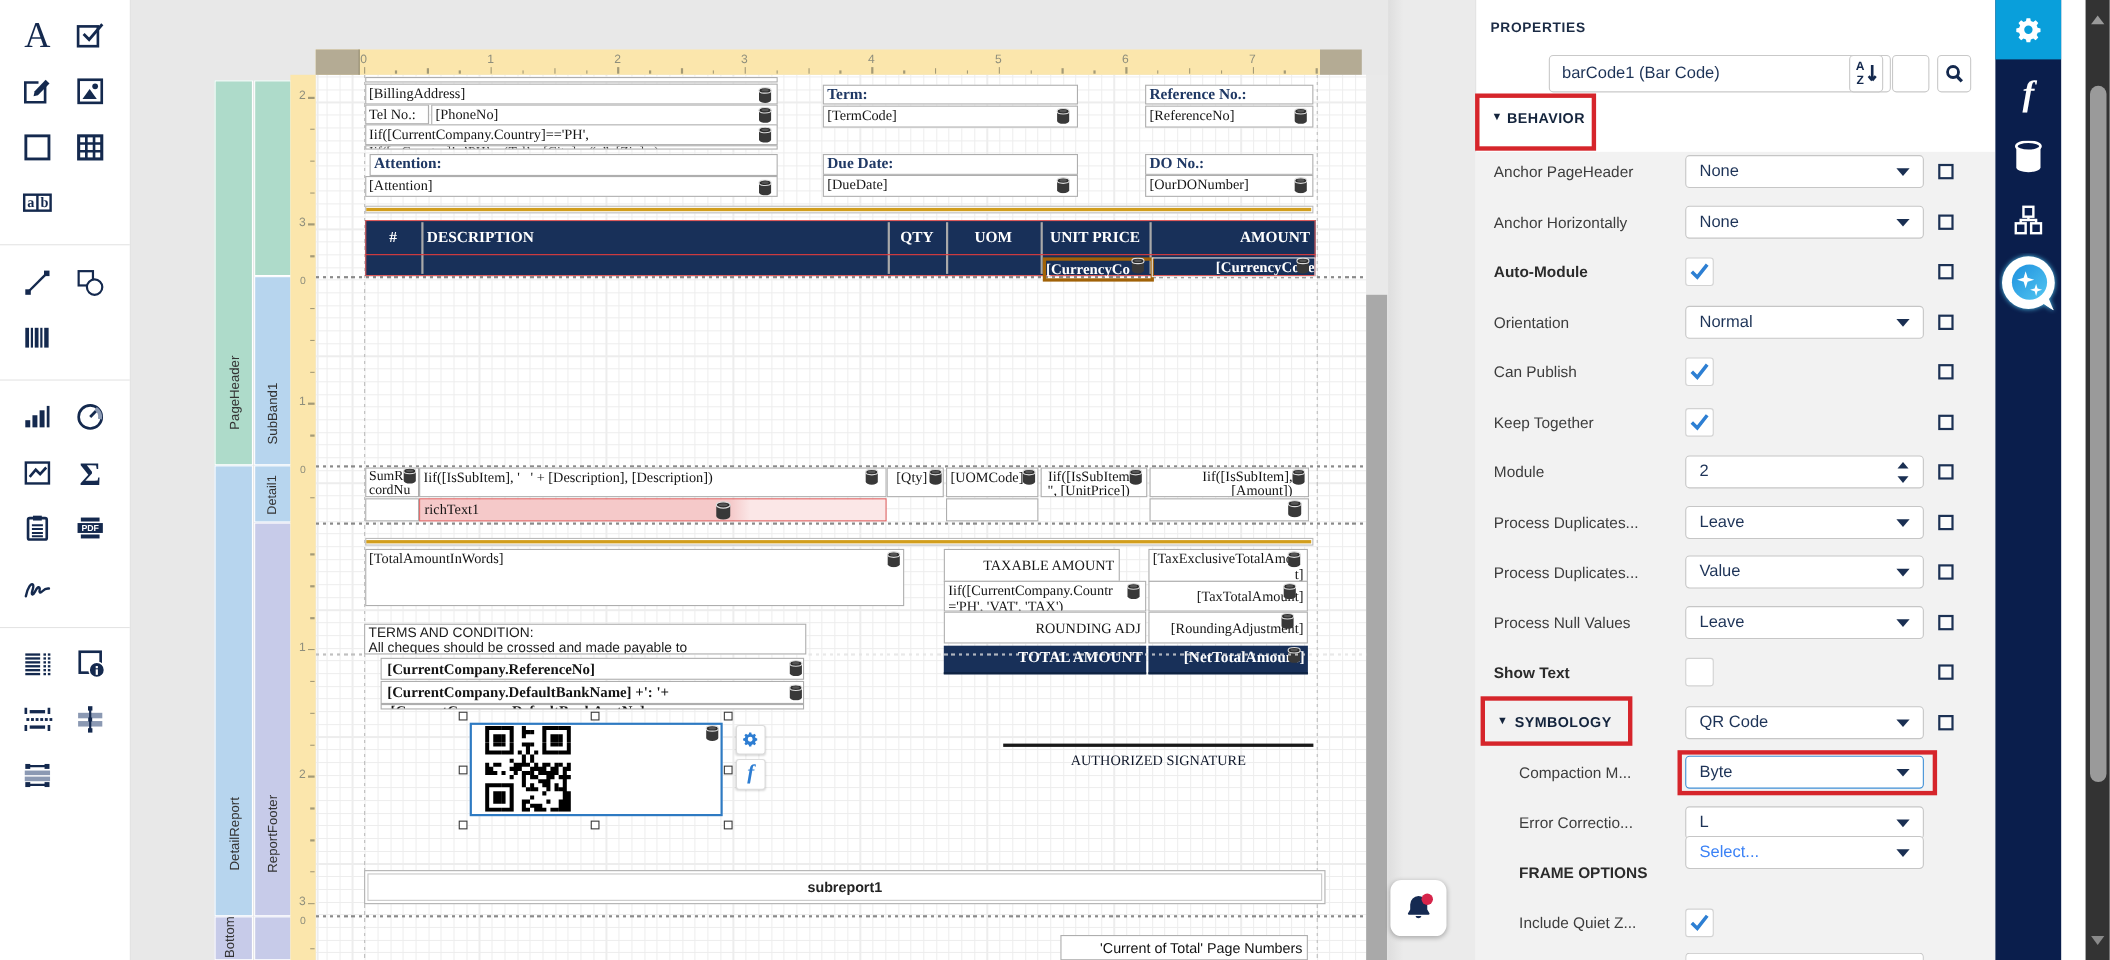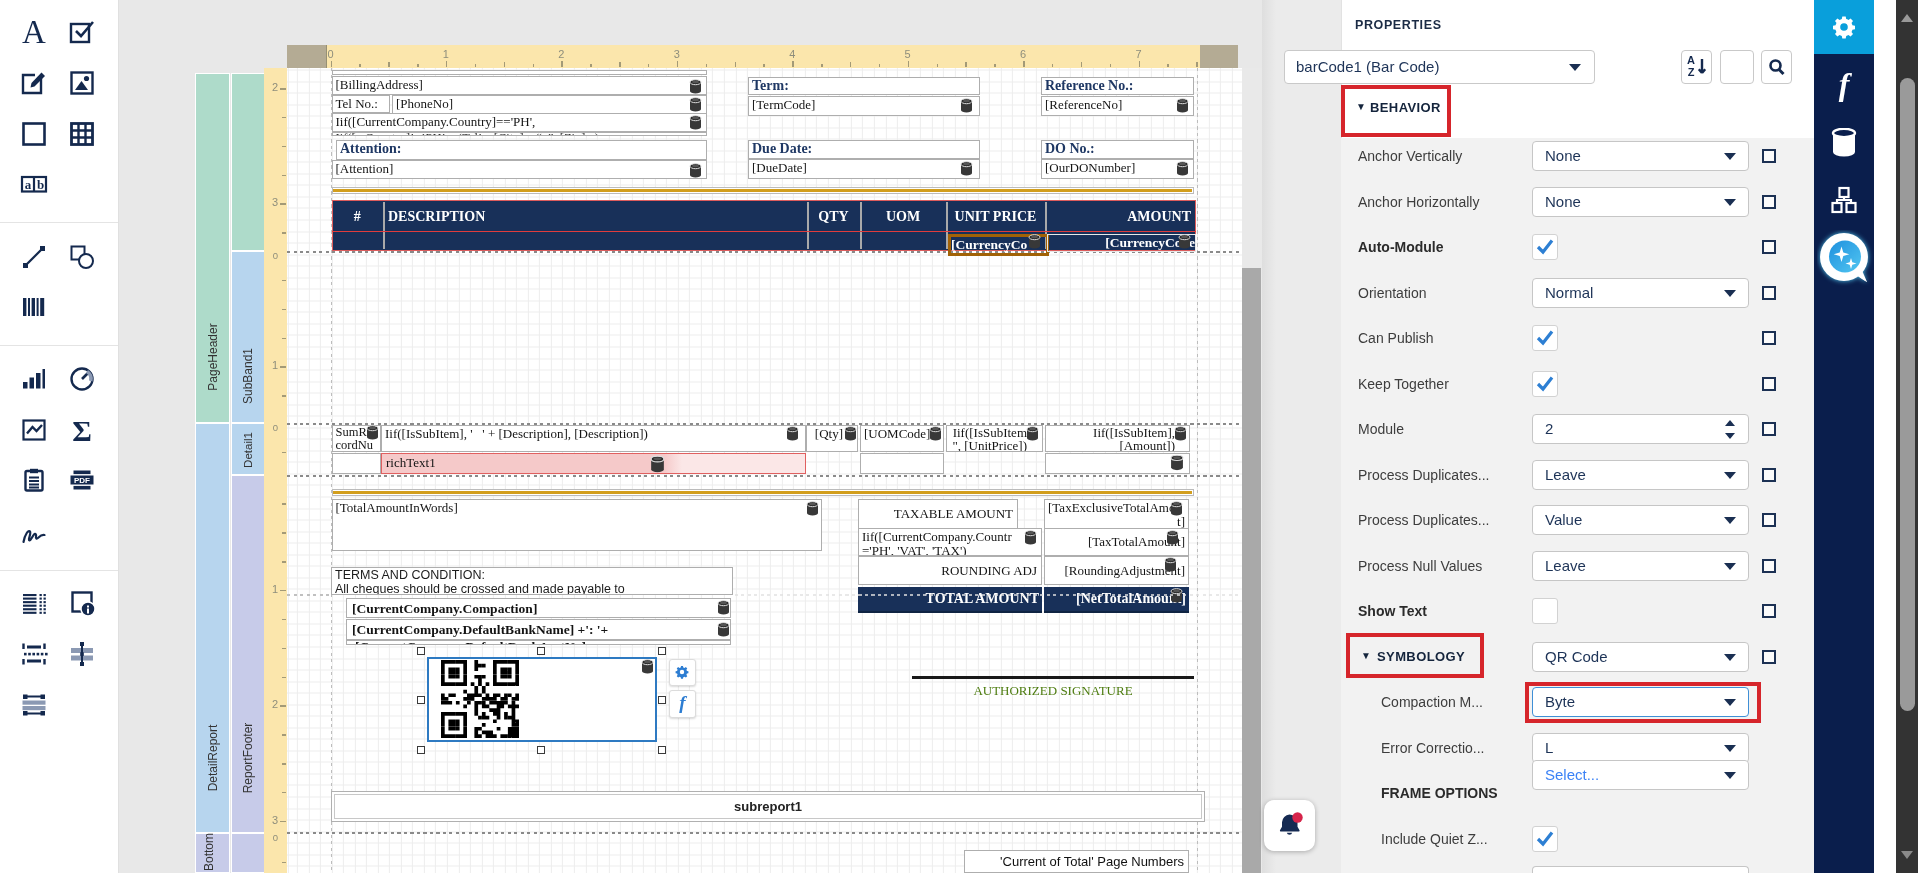--- a/index.html
+++ b/index.html
@@ -420,21 +420,21 @@
     <use href="#db"></use>
   </svg>
 <div class="a" style="left:858px;top:587px;width:184px;height:25.5px;background:#183059;border-bottom:2.5px solid #0f2443;box-sizing:border-box;z-index:4;color:#fff;font-family:'Liberation Serif',serif;font-weight:bold;font-size:14px;line-height:23px;text-align:right;padding-right:3px">TOTAL AMOUNT</div>
 <div class="a" style="left:1044px;top:587px;width:145px;height:25.5px;background:#183059;border-bottom:2.5px solid #0f2443;z-index:4;color:#fff;font-family:'Liberation Serif',serif;font-weight:bold;font-size:14px;line-height:23px;text-align:right;padding-right:3px;box-sizing:border-box">[NetTotalAmount]</div>
 <svg class="db" style="left:1170px;top:588px;width:13px;height:15px;z-index:6" viewBox="0 0 13 15">
     <use href="#db"></use>
   </svg>
 <div class="a" style="left:287px;top:594px;width:44px;height:1.5px;background:repeating-linear-gradient(to right,#c0c0c0 0 3px,transparent 3px 6.5px);z-index:2"></div>
 <div class="a" style="left:735px;top:594px;width:507px;height:1.5px;background:repeating-linear-gradient(to right,rgba(225,225,225,.75) 0 3px,transparent 3px 6.5px);z-index:8"></div>
 <div class="box " style="left:331px;top:567px;width:402px;height:28px;z-index:4;font-family:'Liberation Sans',sans-serif;font-size:12.5px;line-height:13.5px;color:#1c1c1c;padding-top:1px">TERMS AND CONDITION:<br>All cheques should be crossed and made payable to</div>
-<div class="box " style="left:346px;top:597.5px;width:385px;height:20.5px;z-index:4;font-weight:bold;font-size:13.5px;padding-left:5px;line-height:19px">[CurrentCompany.Compaction]</div>
+<div class="box " style="left:346px;top:597.5px;width:385px;height:20.5px;z-index:4;font-weight:bold;font-size:13.5px;padding-left:5px;line-height:19px">[CurrentCompany.ReferenceNo]</div>
 <svg class="db" style="left:717px;top:600px;width:13px;height:15px;z-index:6" viewBox="0 0 13 15">
     <use href="#db"></use>
   </svg>
 <div class="box " style="left:346px;top:619px;width:385px;height:20.5px;z-index:4;font-weight:bold;font-size:13.5px;padding-left:5px;line-height:19px">[CurrentCompany.DefaultBankName] +': '+</div>
 <svg class="db" style="left:717px;top:621.5px;width:13px;height:15px;z-index:6" viewBox="0 0 13 15">
     <use href="#db"></use>
   </svg>
 <div class="box " style="left:346px;top:640px;width:385px;height:4.5px;z-index:4;">
     <span style="display:block;font-weight:bold;font-size:13.5px;padding-left:5px;line-height:11px">[CurrentCompany.DefaultBankAcctNo]</span>
   </div>
@@ -453,50 +453,50 @@
 <div class="hnd" style="left:417px;top:745.5px"></div>
 <div class="hnd" style="left:537px;top:745.5px"></div>
 <div class="hnd" style="left:658px;top:745.5px"></div>
 <div class="a" style="left:669px;top:658.5px;width:25px;height:25px;background:#fff;border:1px solid #dcdcdc;border-radius:3px;box-shadow:0 1px 2px rgba(0,0,0,.15);z-index:8">
     <svg style="position:absolute;left:5px;top:5px;color:#2d7dd2" width="14" height="14" viewBox="0 0 24 24">
       <use href="#gear"></use>
     </svg>
   </div>
 <div class="a" style="left:669px;top:689.5px;width:25px;height:26px;background:#fff;border:1px solid #dcdcdc;border-radius:3px;box-shadow:0 1px 2px rgba(0,0,0,.15);z-index:8;text-align:center;font-family:'Liberation Serif',serif;font-style:italic;font-weight:bold;font-size:19px;color:#2d7dd2;line-height:24px">f</div>
 <div class="a" style="left:912px;top:676px;width:282px;height:2.5px;background:#1a1a1a;z-index:4"></div>
-<div class="a" style="left:912px;top:683px;width:282px;text-align:center;font-family:'Liberation Serif',serif;font-size:13px;color:#4d7c0f;z-index:4">AUTHORIZED SIGNATURE</div>
+<div class="a" style="left:912px;top:683px;width:282px;text-align:center;font-family:'Liberation Serif',serif;font-size:13px;color:#0f172a;z-index:4">AUTHORIZED SIGNATURE</div>
 <div class="box " style="left:331px;top:790.5px;width:874px;height:31.5px;z-index:4;border-color:#b0b0b0"></div>
 <div class="box " style="left:334px;top:793.5px;width:868px;height:25.5px;z-index:4;border-color:#c8c8c8;text-align:center;font-family:'Liberation Sans',sans-serif;font-size:13px;font-weight:bold;color:#222;line-height:24px">subreport1</div>
 <div class="box " style="left:964px;top:849.5px;width:225px;height:23.5px;z-index:4;text-align:right;font-family:'Liberation Sans',sans-serif;font-size:13px;color:#111;line-height:21px;padding-right:4px">'Current of Total' Page Numbers</div>
 <div class="a" style="left:1262px;top:0;width:79px;height:873px;background:linear-gradient(to right,#dedede 0,#ebebeb 14px)"></div>
 <div class="a" style="left:1264px;top:800px;width:51px;height:51px;background:#fff;border-radius:10px;box-shadow:0 1px 5px rgba(0,0,0,.28)"><svg width="51" height="51" viewBox="0 0 51 51">
       <path fill="#152a52" d="M25.5 14.5c.9 0 1.7.2 2.4.5a8 8 0 0 1 5.6 7.2v4.6l2 3.4c.3.6-.1 1.3-.8 1.3H16.8c-.7 0-1.1-.7-.8-1.3l2-3.4v-4.6a8 8 0 0 1 7.5-7.7z"></path>
       <path fill="#152a52" d="M22.8 32.8a2.8 2.8 0 0 0 5.4 0z"></path>
       <circle cx="33.5" cy="17.5" r="5.2" fill="#d6244a"></circle>
     </svg></div>
 <div class="a" style="left:1341px;top:0;width:473px;height:873px;background:#fff;border-left:1px solid #e2e2e2;box-sizing:border-box"></div>
 <div class="a" style="left:1341px;top:138px;width:473px;height:735px;background:#f2f2f2"></div>
 <div class="a" style="left:1355px;top:18px;font-size:12.5px;font-weight:bold;letter-spacing:.6px;color:#1b2b45">PROPERTIES</div>
-<div class="a" style="left:1284px;top:50px;width:311px;height:34px;background:#fff;border:1px solid #c9c9c9;border-radius:4px;box-sizing:border-box;font-size:15px;color:#1d3357;line-height:32px;padding-left:11px">barCode1 (Bar Code)<div style="position:absolute;right:13px;top:13px;width:0;height:0;border:6px solid transparent;border-top:7px solid #1a2f52;border-bottom:none"></div></div>
+<div class="a" style="left:1408px;top:50px;width:311px;height:34px;background:#fff;border:1px solid #c9c9c9;border-radius:4px;box-sizing:border-box;font-size:15px;color:#1d3357;line-height:32px;padding-left:11px">barCode1 (Bar Code)<div style="position:absolute;right:13px;top:13px;width:0;height:0;border:6px solid transparent;border-top:7px solid #1a2f52;border-bottom:none"></div></div>
 <div class="a" style="left:1681px;top:50px;width:31px;height:34px;background:#fff;border:1px solid #c9c9c9;border-radius:4px;box-sizing:border-box"><svg width="29" height="32" viewBox="0 0 29 32">
       <g fill="#14294e" font-weight="bold" font-size="11" font-family="Liberation Sans">
         <text x="9" y="13" text-anchor="middle">A</text>
         <text x="9" y="25" text-anchor="middle">Z</text>
       </g>
       <path d="M20 8 v14 M20 22 l-3.2-3.8 M20 22 l3.2-3.8" stroke="#14294e" stroke-width="2.4" fill="none"></path>
     </svg></div>
 <div class="a" style="left:1720px;top:50px;width:34px;height:34px;background:#fff;border:1px solid #c9c9c9;border-radius:4px;box-sizing:border-box"></div>
 <div class="a" style="left:1761px;top:50px;width:31px;height:34px;background:#fff;border:1px solid #c9c9c9;border-radius:4px;box-sizing:border-box"><svg width="29" height="32" viewBox="0 0 29 32">
       <circle cx="13.5" cy="14.5" r="5" fill="none" stroke="#14294e" stroke-width="2.6"></circle>
       <path d="M17 18.5 l4.5 4.5" stroke="#14294e" stroke-width="3"></path>
     </svg></div>
 <div class="a" style="left:1341px;top:85px;width:110px;height:52px;border:4px solid #d6252b;box-sizing:border-box;z-index:9"></div>
 <div class="a" style="left:1356px;top:101px;font-size:10px;color:#14243c">▼</div>
 <div class="a" style="left:1370px;top:100px;font-size:13px;font-weight:bold;letter-spacing:.4px;color:#14243c">BEHAVIOR</div>
-<div class="lbl" style="left:1358px;top:148px;">Anchor Vertically</div>
+<div class="lbl" style="left:1358px;top:148px;">Anchor PageHeader</div>
 <div class="dd" style="top:141px;">None<div class="car"></div></div>
 <div class="sq" style="top:149px"></div>
 <div class="lbl" style="left:1358px;top:193.5px;">Anchor Horizontally</div>
 <div class="dd" style="top:186.5px;">None<div class="car"></div></div>
 <div class="sq" style="top:194.5px"></div>
 <div class="lbl" style="left:1358px;top:239px;font-weight:bold;color:#2b2b2b;">Auto-Module</div>
 <div class="cbb" style="top:234px">
     <svg style="position:absolute;left:2px;top:3px" width="20" height="18" viewBox="0 0 20 18">
       <path d="M3 9 l5 5 L17 2.5" fill="none" stroke="#2d7fd3" stroke-width="3.2"></path>
     </svg>

